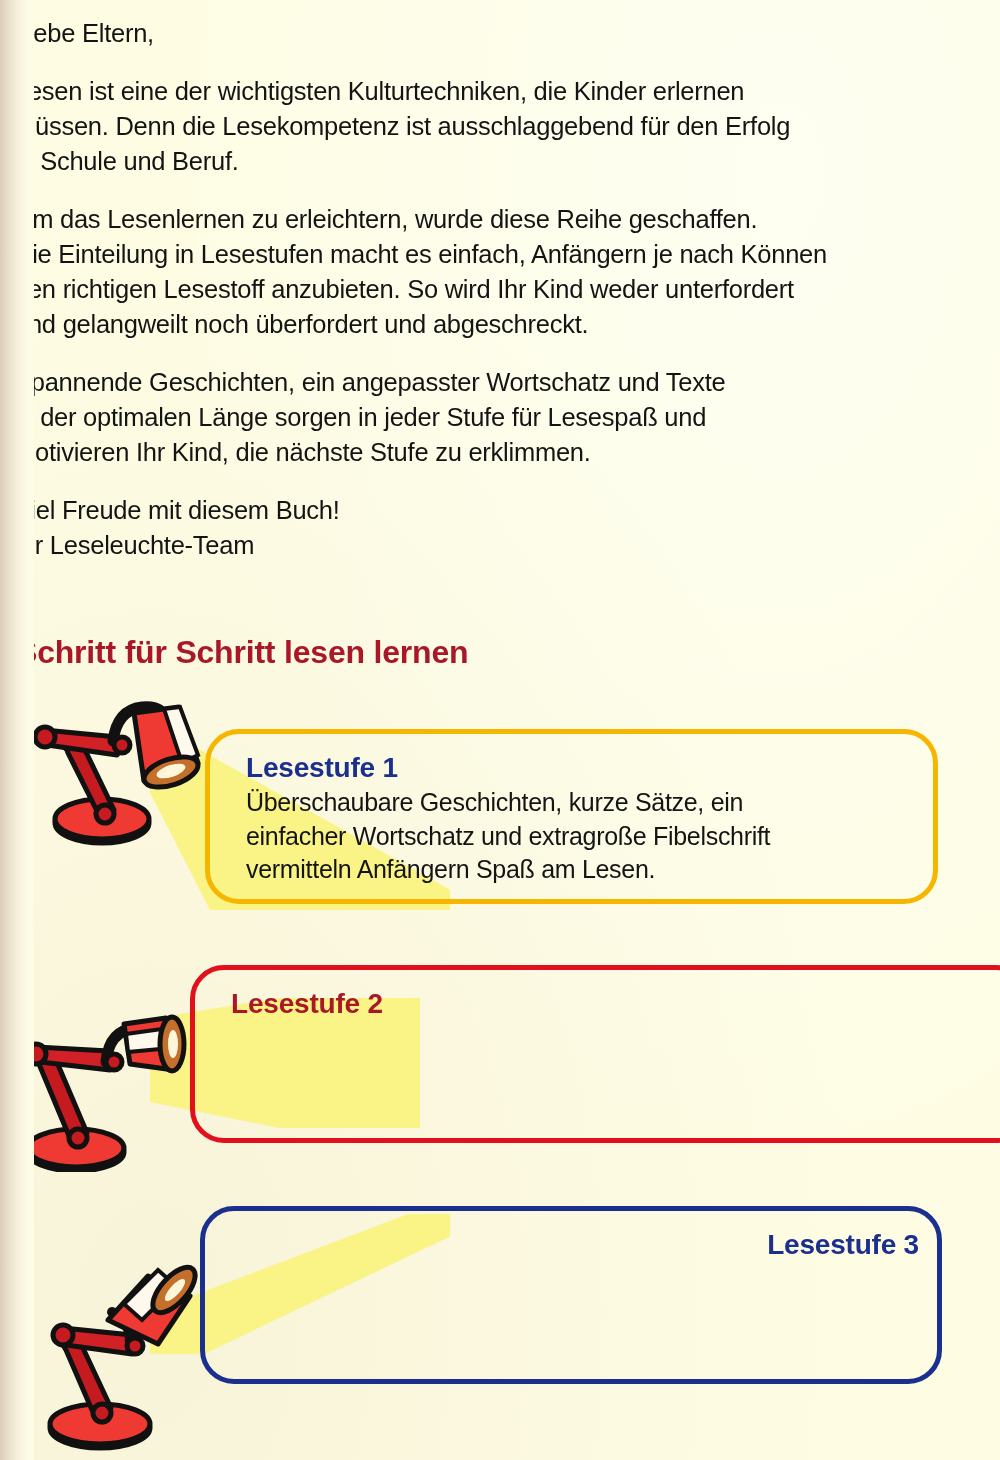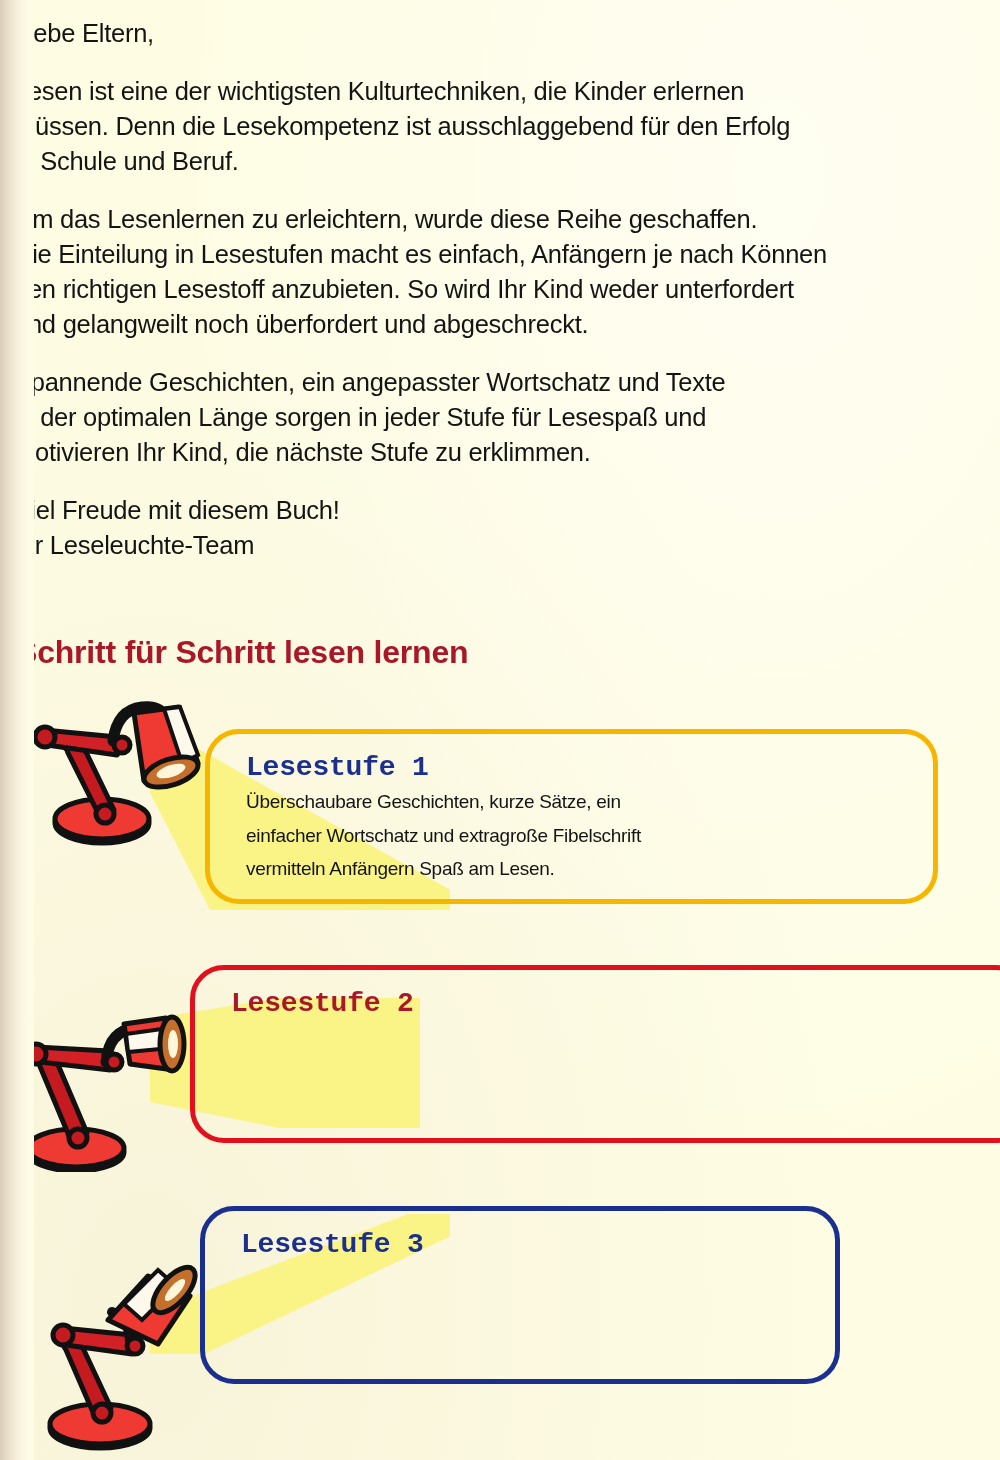--- a/index.html
+++ b/index.html
@@ -80,24 +80,23 @@
     position: absolute;
     left: 36px;
     top: 18px;
     right: 18px;
   }
   .stage-title {
     font-size: 28px;
     font-weight: bold;
     letter-spacing: -0.2px;
     margin-bottom: 2px;
-    font-family: Liberation Mono, monospace;
   }
   .stage-body {
-    font-size: 19px;
+    font-size: 25px;
     line-height: 33.5px;
     color: #141414;
     letter-spacing: -0.3px;
     white-space: pre-line;
   }
 
   
   .box-1 { border: 5px solid #f6b600; }
   .box-2 { border: 5px solid #e2101c; }
   .box-3 { border: 5px solid #1b2f8f; }
@@ -206,21 +205,21 @@
 
     <ellipse cx="158" cy="52" rx="12" ry="27" fill="#c4702c" stroke="#111" stroke-width="5"></ellipse>
     <ellipse cx="159" cy="52" rx="5" ry="14" fill="#fdf6d8"></ellipse>
     <circle cx="100" cy="70" r="8" fill="#c41a20" stroke="#111" stroke-width="5"></circle>
   </svg>
 </div>
 
 <div class="beam" style="left:150px; top:1214px; width:300px; height:140px;
             clip-path: polygon(0% 70%, 86% 0%, 100% 0%, 100% 16%, 18% 100%, 0% 100%);"></div>
 
-<div class="stage-box box-3" style="left:200px; top:1206px; width:640px; height:178px;">
+<div class="stage-box box-3" style="left:200px; top:1206px; width:742px; height:178px;text-align:right;">
   <div class="box-inner">
     <div class="stage-title title-3">Lesestufe 3</div>
   </div>
 </div>
 
 <div class="lamp" style="left:32px; top:1232px; width:215px; height:225px;">
   <svg viewBox="0 0 215 225" width="215" height="225">
 
     <ellipse cx="68" cy="196" rx="50" ry="20" fill="#e8232a" stroke="#111" stroke-width="5"></ellipse>
     <ellipse cx="68" cy="192" rx="50" ry="20" fill="#ef3a33" stroke="#111" stroke-width="5"></ellipse>

